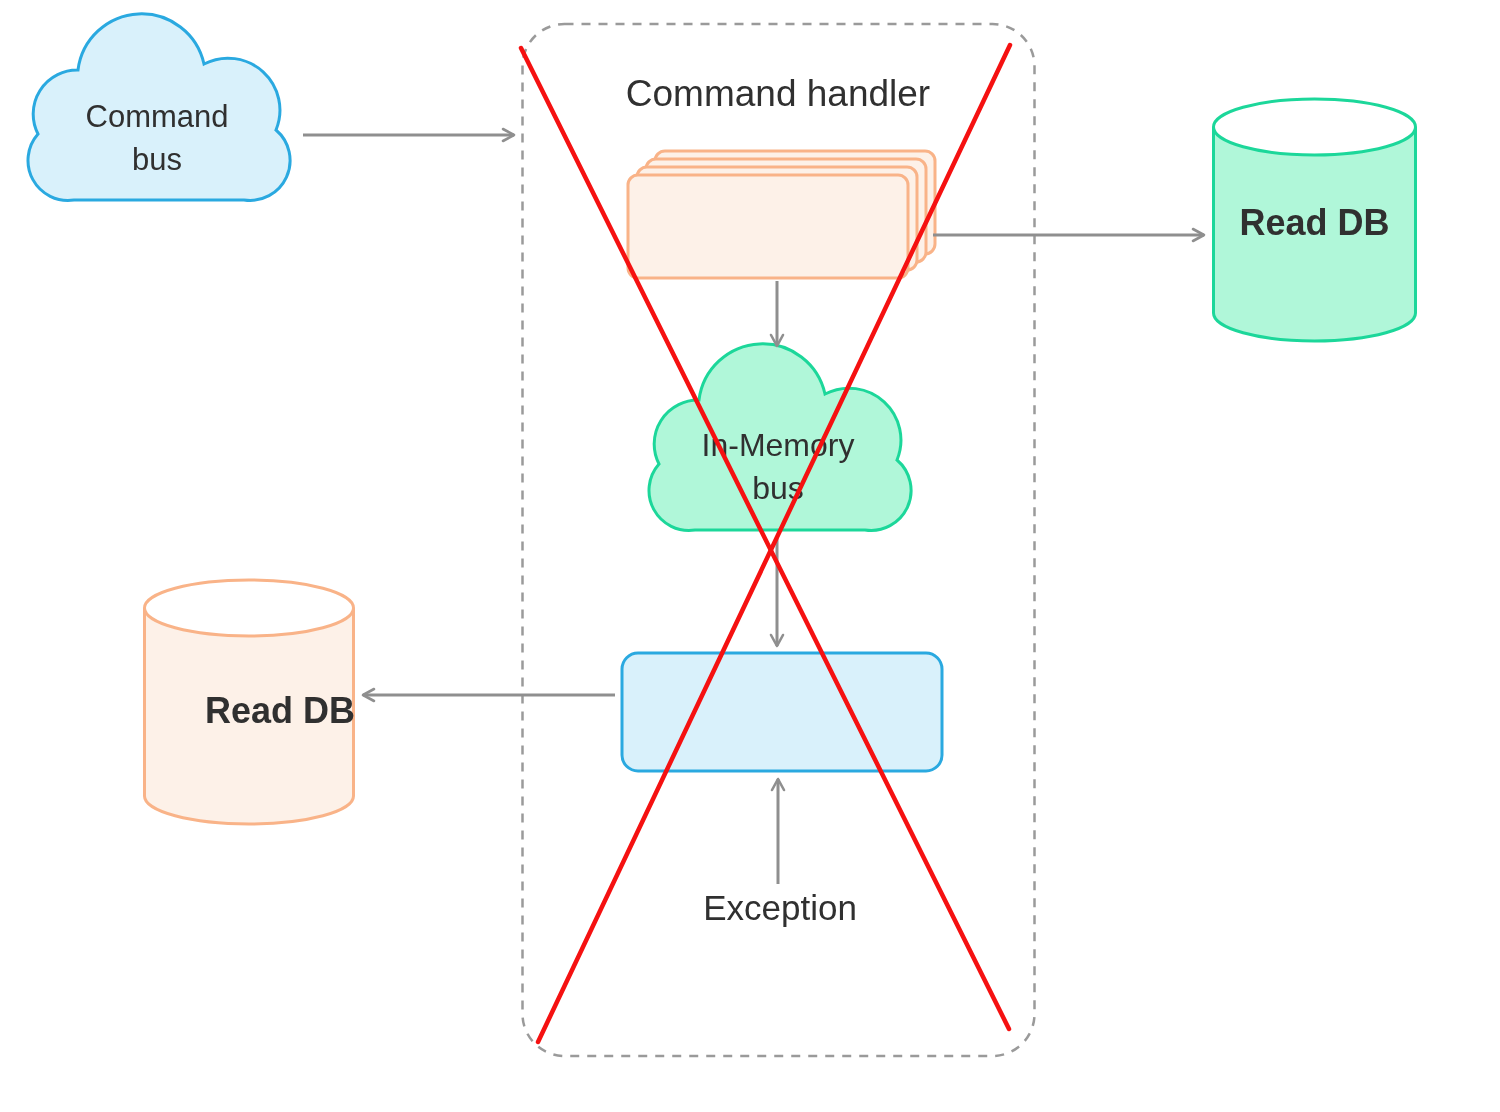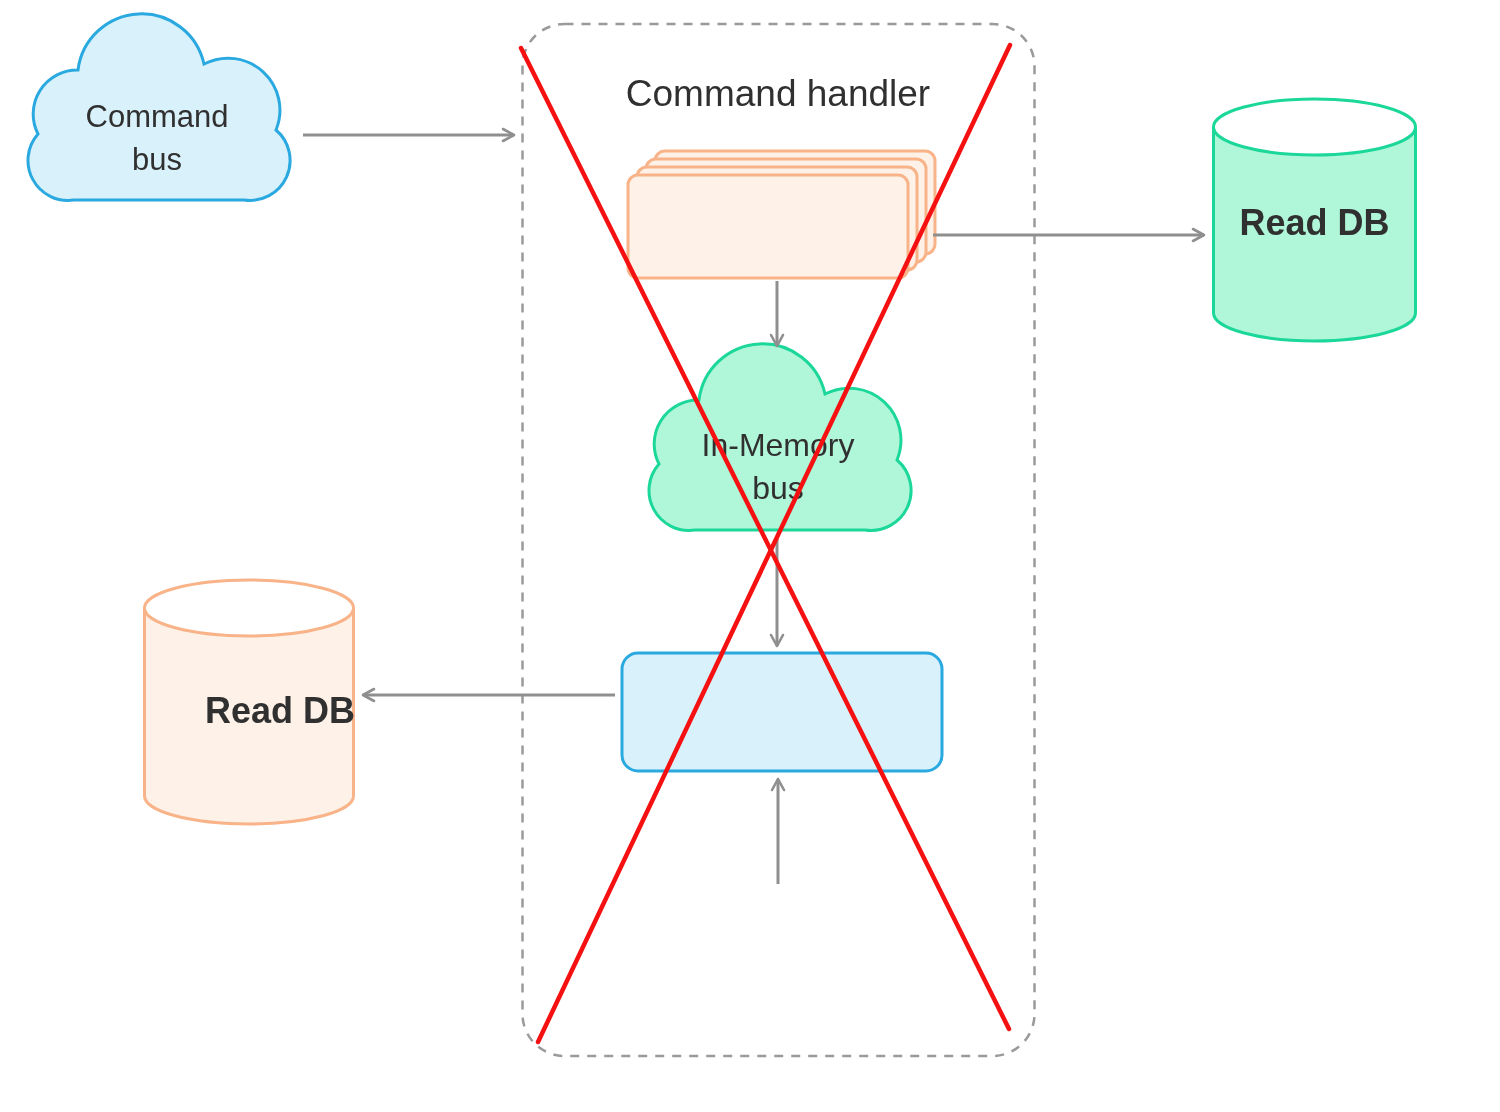--- a/index.html
+++ b/index.html
@@ -86,20 +86,21 @@
 
     <div class="label title-font" style="left:522px;top:72px;width:512px;text-align:center;">Command handler</div>
 
 
     <div class="label two-line" style="left:633px;top:424px;width:290px;font-size:32px;line-height:1.35;">
       <div>In-Memory</div>
       <div>bus</div>
     </div>
 
 
+    <div class="label" style="left:620px;top:888px;width:320px;text-align:center;font-size:35px;">Exception</div>
 
     <div class="label db-font" style="left:1212px;top:202px;width:205px;text-align:center;">Read DB</div>
 
     <div class="label db-font" style="left:143px;top:690px;width:212px;text-align:right;">Read DB</div>
   </div>
 
   <svg class="layer svg-red" width="1500" height="1112" viewBox="0 0 1500 1112">
     <line class="red-line" x1="1010" y1="45" x2="538" y2="1042"></line>
     <line class="red-line" x1="521" y1="48" x2="1009" y2="1029"></line>
   </svg>

